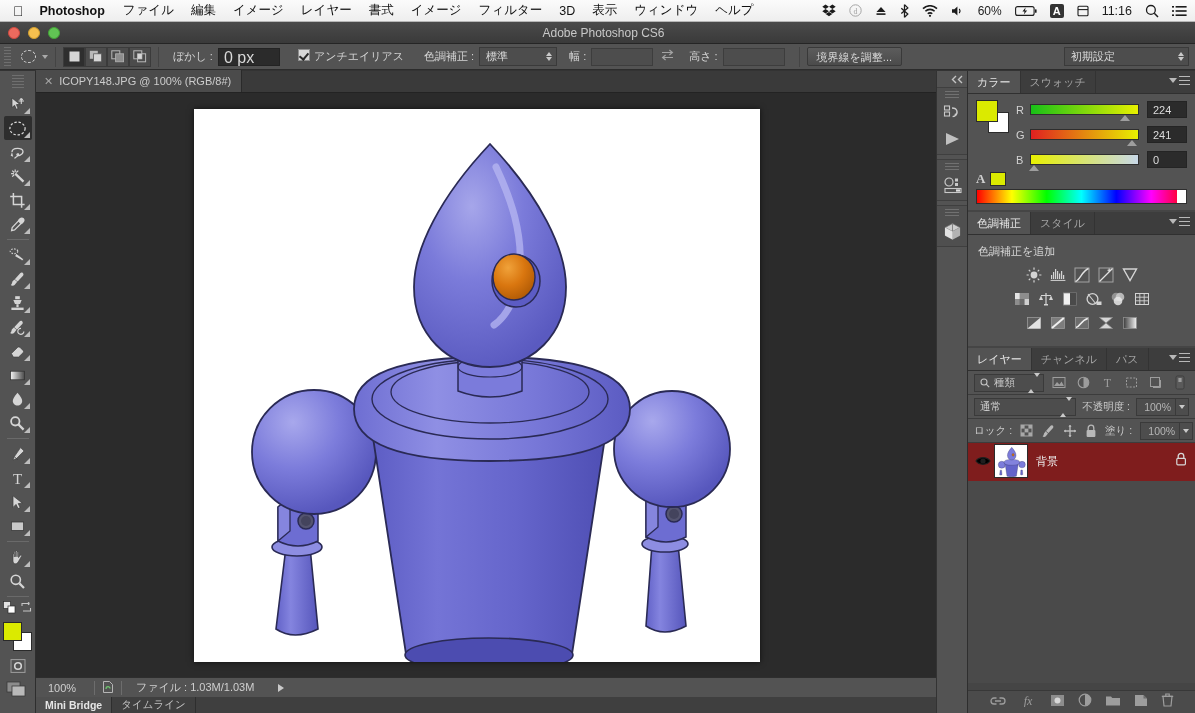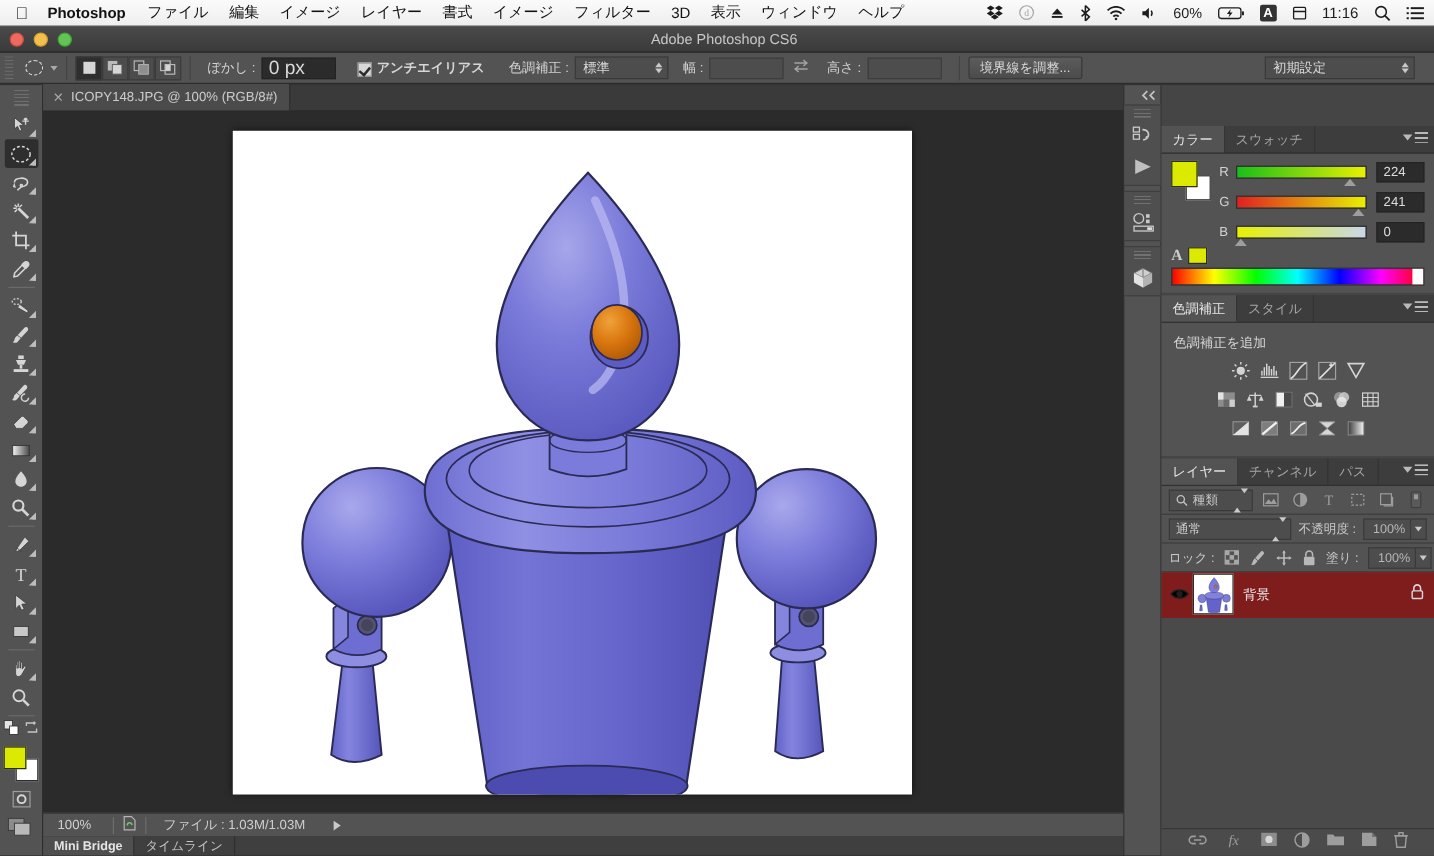--- a/index.html
+++ b/index.html
@@ -68,21 +68,21 @@
     display: flex; align-items: center; justify-content: center;
   }
   .seg.active { background: #2e2e2e; }
   .seg svg { display: block; }
   .lbl { margin: 0 5px 0 7px; white-space: nowrap; color: #d4d4d4; }
   .field {
     background: #2b2b2b; border: 1px solid #232323; color: #d9d9d9;
     height: 18px; line-height: 17px; padding: 0 5px; font-size: 16px;
   }
   .field.empty { background: #4d4d4d; border-color: #3d3d3d; }
-  .check { display: flex; align-items: flex-end; margin-left: 6px; font-weight: bold; }
+  .check { display: flex; align-items: flex-start; margin-left: 6px; }
   .cbox {
     width: 12px; height: 12px; background: #d8d8d8; border: 1px solid #8e8e8e;
     margin-right: 4px; position: relative;
   }
   .cbox:after {
     content: ""; position: absolute; left: 2px; top: 1px; width: 4px; height: 7px;
     border: solid #2b2b2b; border-width: 0 2px 2px 0; transform: rotate(40deg);
   }
   .select {
     background: #4d4d4d; border: 1px solid #3a3a3a; color: #dcdcdc; height: 19px;
@@ -172,21 +172,21 @@
   }
   .dockstrip .collapse { height: 16px; display: flex; align-items: center; justify-content: flex-end;
     padding-right: 3px; color: #c0c0c0; font-size: 10px; }
   .dgrp { border-top: 1px solid #3f3f3f; border-bottom: 1px solid #3f3f3f; padding: 2px 0; margin-bottom: 4px; background: #4f4f4f; }
   .dgrip { width: 14px; height: 7px; margin: 1px auto 2px;
     background: repeating-linear-gradient(to bottom, #717171 0 1px, transparent 1px 3px); }
   .dicon { width: 31px; height: 26px; display: flex; align-items: center; justify-content: center; }
 
   
   .panels { position: absolute; left: 968px; top: 71px; width: 227px; height: 642px; background: #454545; }
-  .panel { background: #454545; margin-top: 34px; }
+  .panel { background: #454545; }
   .ptabs {
     height: 23px; background: #3d3d3d; display: flex; align-items: stretch;
     border-bottom: 1px solid #303030; position: relative;
   }
   .ptab { padding: 0 9px; display: flex; align-items: center; font-size: 11px; color: #a6a6a6;
     border-right: 1px solid #333; }
   .ptab.active { background: #535353; color: #e6e6e6; }
   .pmenu { position: absolute; right: 5px; top: 5px; display: flex; align-items: center; gap: 2px; }
   .pmenu .tri { width: 0; height: 0; border-left: 4px solid transparent; border-right: 4px solid transparent; border-top: 5px solid #b9b9b9; }
   .pmenu .lines { width: 11px; height: 9px;
@@ -401,21 +401,21 @@
       <svg width="13" height="12" viewBox="0 0 13 12">
           <path d="M1 3.5 L11 3.5 M8.4 1 L11.4 3.5 L8.4 6 M12 8.5 L2 8.5 M4.6 6 L1.6 8.5 L4.6 11" fill="none" stroke="#a3a3a3" stroke-width="1.2"></path>
         </svg>
     </div>
     <div class="lbl">高さ :</div>
     <div class="field empty" style="width:62px"></div>
 
     <div class="sep" style="margin-left:14px"></div>
     <button class="btn">境界線を調整...</button>
 
-    <div style="margin-left:auto; margin-right:16px; display:flex; align-items:center;">
+    <div style="margin-left:auto; margin-right:6px; display:flex; align-items:center;">
       <div class="select" style="width:125px">
         <span>初期設定</span>
         <span class="arrows">
             <i class="ar-up"></i>
             <i class="ar-dn"></i>
           </span>
       </div>
     </div>
   </div>
 

